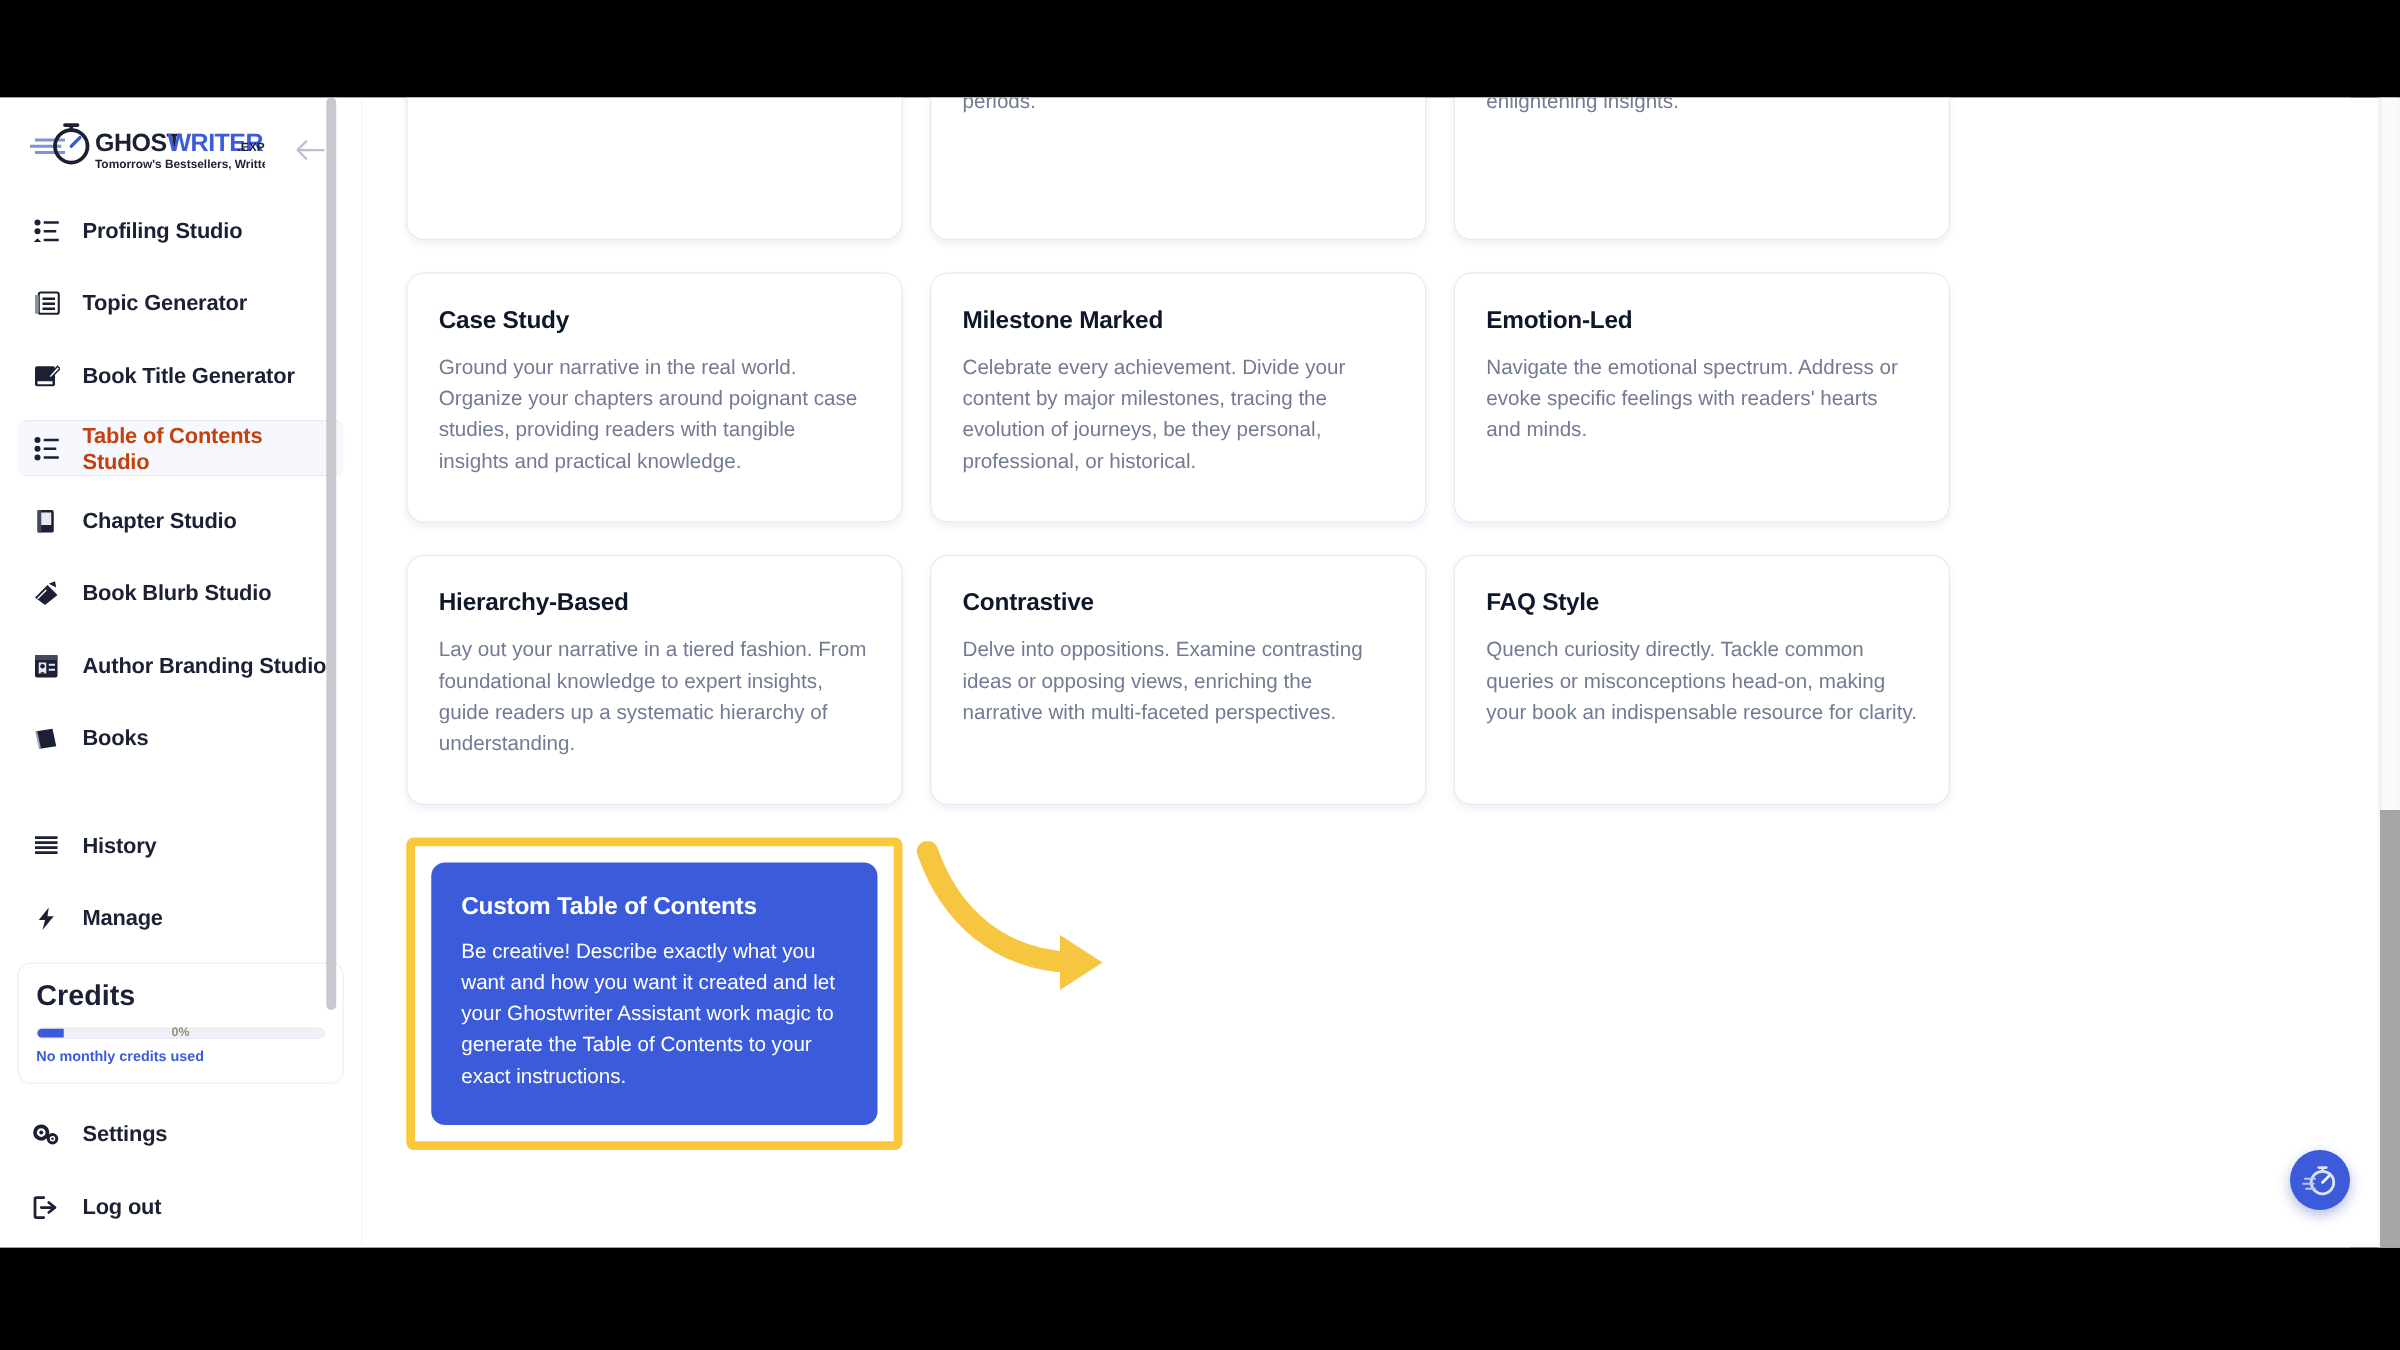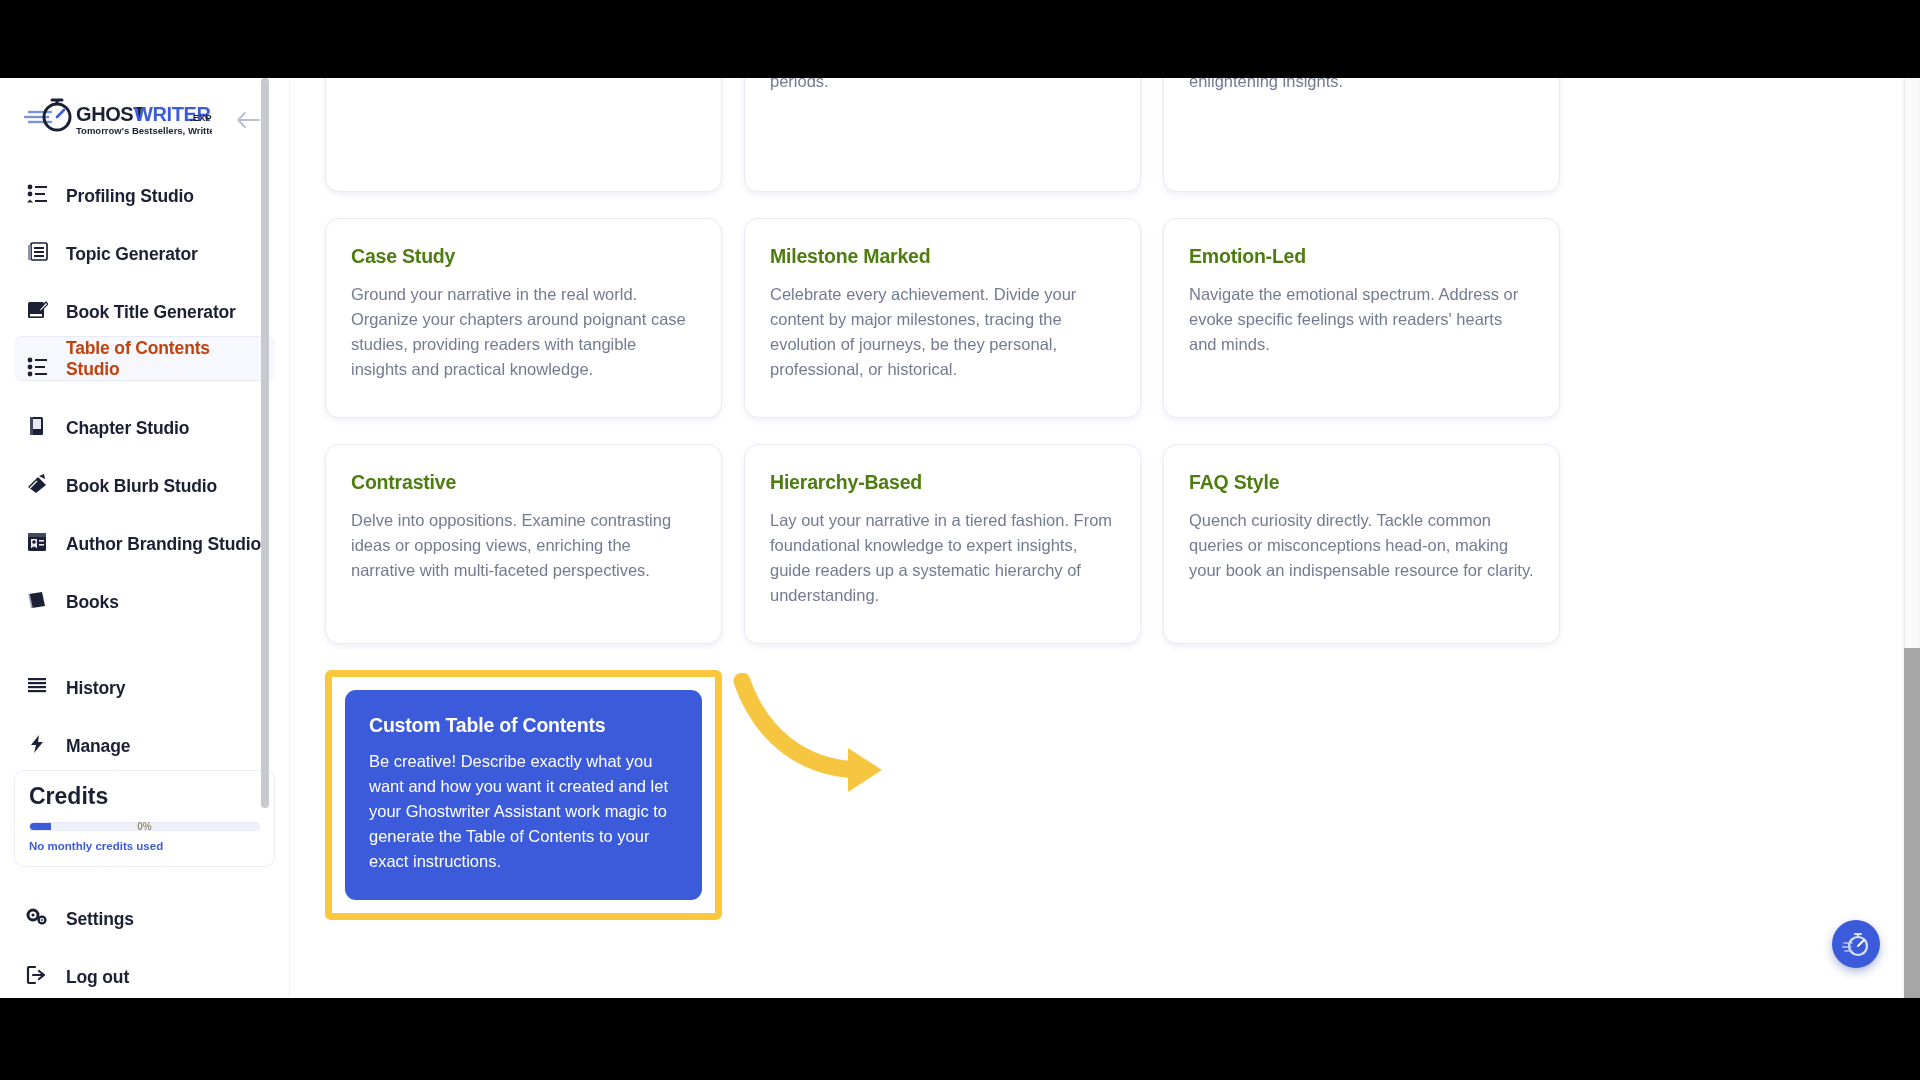--- a/index.html
+++ b/index.html
@@ -32,21 +32,21 @@
   .logo-svg { display:block; }
   .collapse-arrow {
     position: absolute; right: 28px; top: 32px;
     width: 26px; height: 20px;
     cursor: pointer;
   }
   .nav {
     padding: 4px 14px 0 14px;
   }
   .nav-item {
-    display: flex; align-items: flex-end;
+    display: flex; align-items: center;
     gap: 16px;
     height: 45px;
     padding: 0 10px;
     border-radius: 8px;
     margin-bottom: 13px;
     cursor: pointer;
     color: #1b2034;
     font-size: 17.5px;
     font-weight: bold;
     letter-spacing: -0.15px;
@@ -133,21 +133,21 @@
     background: #ffffff;
     border: 1px solid #e8eaf4;
     border-radius: 14px;
     box-shadow: 0 3px 6px rgba(80,90,150,0.09);
     padding: 26px 25px 24px 25px;
     min-height: 200px;
     cursor: pointer;
   }
   .card h3 {
     font-size: 19.5px;
-    color: #4d7c0f;
+    color: #0f172a;
     font-weight: bold;
     margin-bottom: 14px;
     letter-spacing: -0.2px;
   }
   .card p {
     font-size: 16.5px;
     line-height: 1.52;
     color: #737b93;
   }
 
@@ -419,26 +419,26 @@
       <div class="card">
         <h3>Milestone Marked</h3>
         <p>Celebrate every achievement. Divide your content by major milestones, tracing the evolution of journeys, be they personal, professional, or historical.</p>
       </div>
 
       <div class="card">
         <h3>Emotion-Led</h3>
         <p>Navigate the emotional spectrum. Address or evoke specific feelings with readers' hearts and minds.</p>
       </div>
       <div class="card">
+        <h3>Hierarchy-Based</h3>
+        <p>Lay out your narrative in a tiered fashion. From foundational knowledge to expert insights, guide readers up a systematic hierarchy of understanding.</p>
+      </div>
+      <div class="card">
         <h3>Contrastive</h3>
         <p>Delve into oppositions. Examine contrasting ideas or opposing views, enriching the narrative with multi-faceted perspectives.</p>
-      </div>
-      <div class="card">
-        <h3>Hierarchy-Based</h3>
-        <p>Lay out your narrative in a tiered fashion. From foundational knowledge to expert insights, guide readers up a systematic hierarchy of understanding.</p>
       </div>
 
       <div class="card">
         <h3>FAQ Style</h3>
         <p>Quench curiosity directly. Tackle common queries or misconceptions head-on, making your book an indispensable resource for clarity.</p>
       </div>
 
       <div class="highlight-wrap">
         <div class="card custom">
           <h3>Custom Table of Contents</h3>

